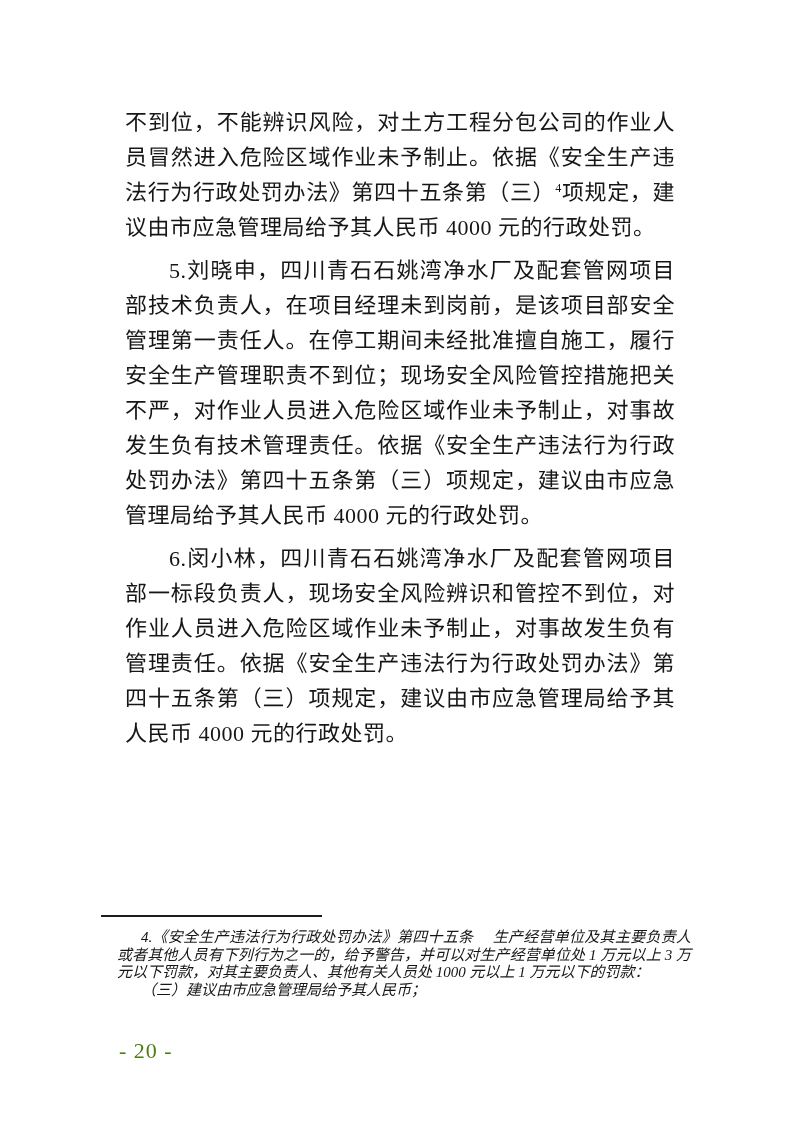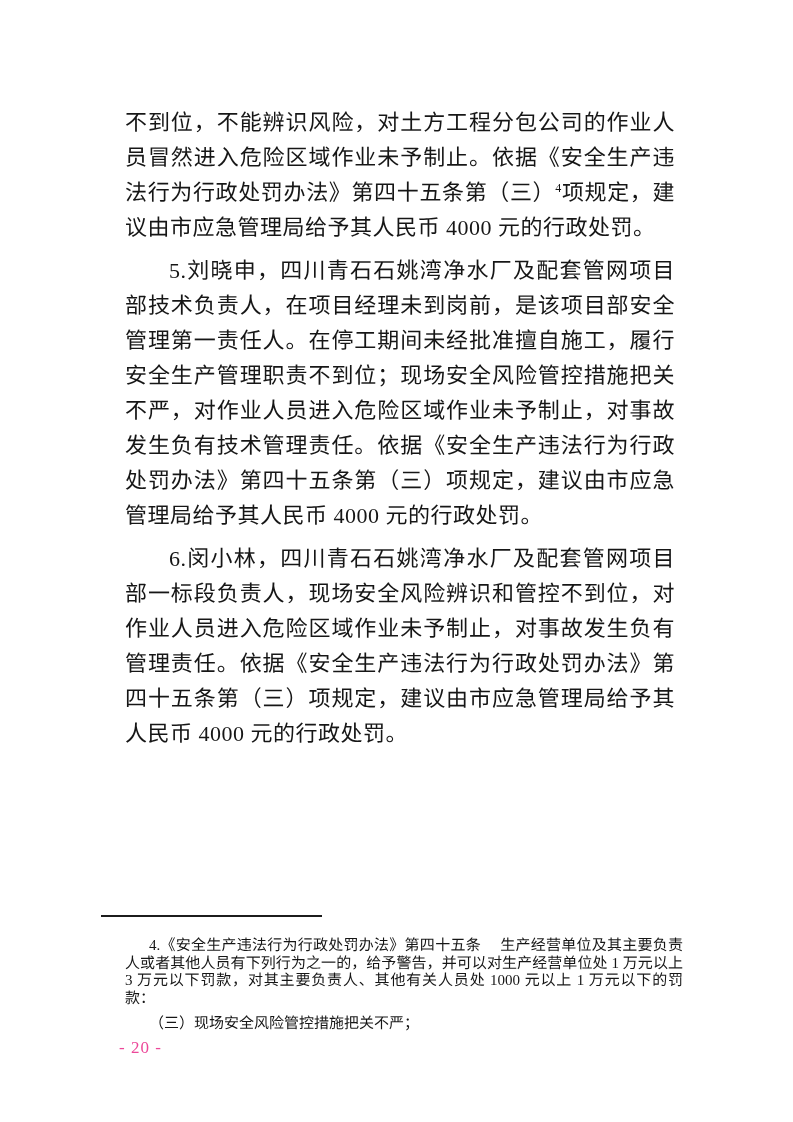--- a/index.html
+++ b/index.html
@@ -55,50 +55,51 @@
     position: absolute;
     left: 117px;
     top: 929px;
     width: 574px;
     font-size: 15px;
     line-height: 17.6px;
     text-align: justify;
     text-justify: inter-character;
   }
   .footnotes p {
-    margin: 8px;
+    margin: 0;
     padding: 0;
     text-indent: 1.6em;
+    font-style: italic;
   }
   
   .page-num {
     position: absolute;
     left: 119px;
     top: 1038px;
-    font-size: 17px;
+    font-size: 22px;
     letter-spacing: 1px;
-    color: #ec4899;
+    color: #4d7c0f;
   }
 </style>
 </head>
 <body>
 
 <div class="page">
 
   <main class="doc-body">
     <p><span>不到位，不能辨识风险，对土方工程分包公司的作业人员冒然进入危险区域作业未予制止。依据《安全生产违法行为行政处罚办法》第四十五条第（三）</span><sup class="fn-ref">4</sup><span>项规定，建议由市应急管理局给予其人民币 4000 元的行政处罚。</span></p>
 
 
     <p class="para-indent">5.刘晓申，四川青石石姚湾净水厂及配套管网项目部技术负责人，在项目经理未到岗前，是该项目部安全管理第一责任人。在停工期间未经批准擅自施工，履行安全生产管理职责不到位；现场安全风险管控措施把关不严，对作业人员进入危险区域作业未予制止，对事故发生负有技术管理责任。依据《安全生产违法行为行政处罚办法》第四十五条第（三）项规定，建议由市应急管理局给予其人民币 4000 元的行政处罚。</p>
 
     <p class="para-indent">6.闵小林，四川青石石姚湾净水厂及配套管网项目部一标段负责人，现场安全风险辨识和管控不到位，对作业人员进入危险区域作业未予制止，对事故发生负有管理责任。依据《安全生产违法行为行政处罚办法》第四十五条第（三）项规定，建议由市应急管理局给予其人民币 4000 元的行政处罚。</p>
   </main>
 
   <div class="fn-sep"></div>
 
   <footer class="footnotes">
     <p>4.《安全生产违法行为行政处罚办法》第四十五条　 生产经营单位及其主要负责人或者其他人员有下列行为之一的，给予警告，并可以对生产经营单位处 1 万元以上 3 万元以下罚款，对其主要负责人、其他有关人员处 1000 元以上 1 万元以下的罚款：</p>
-    <p>（三）现场安全风险管控措施把关不严；</p>
+    <p>（三）建议由市应急管理局给予其人民币；</p>
   </footer>
 
   <div class="page-num">- 20 -</div>
 
 </div>
 
 </body></html>

